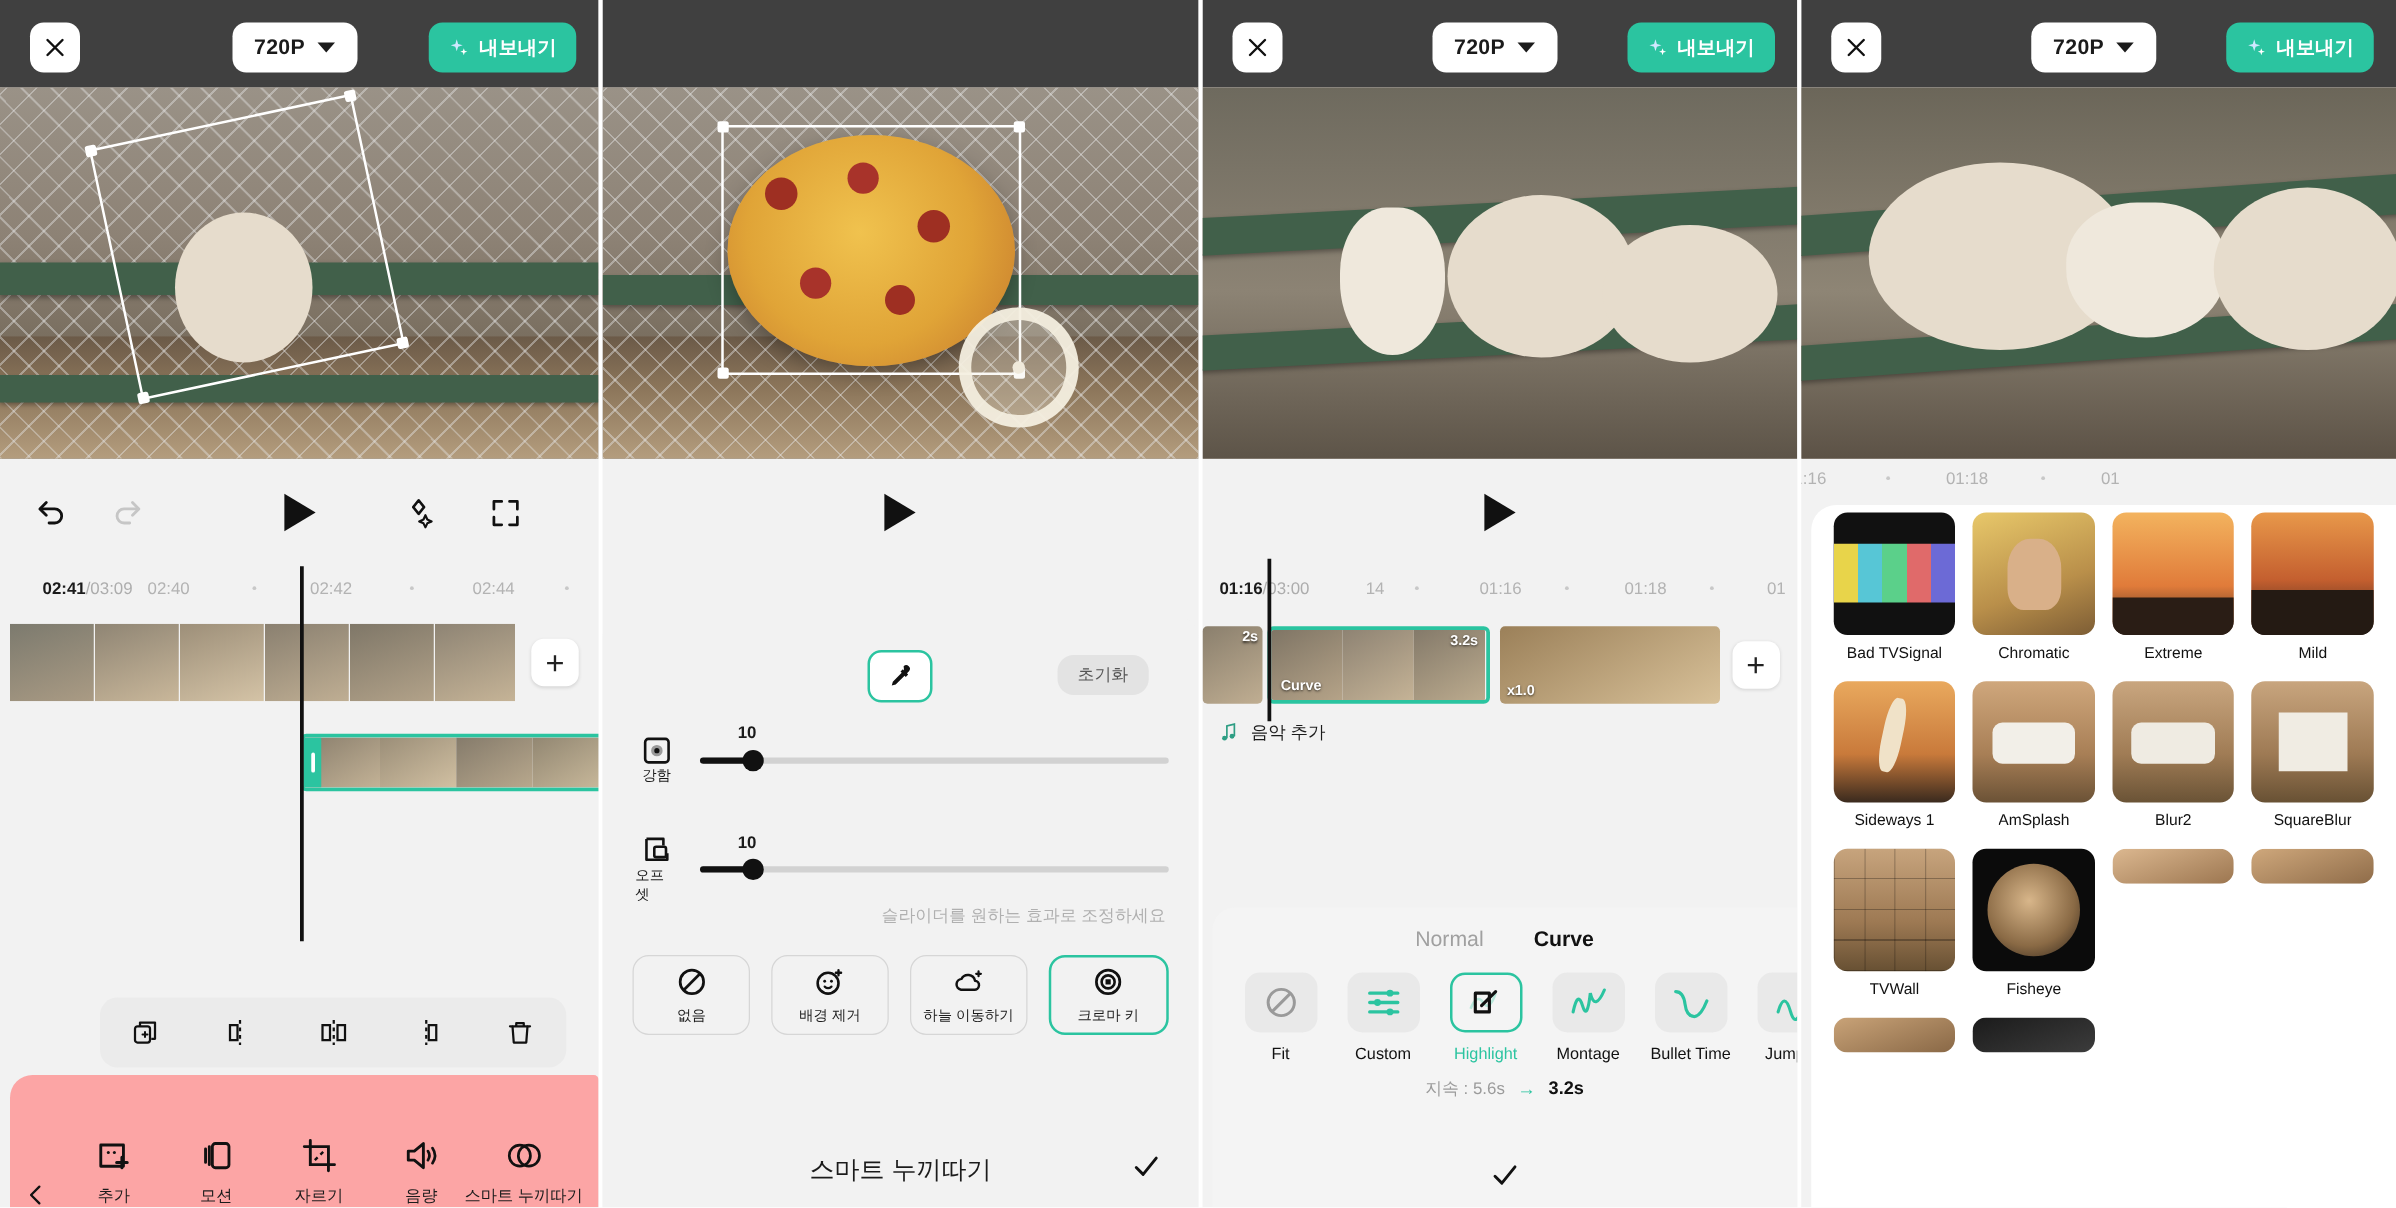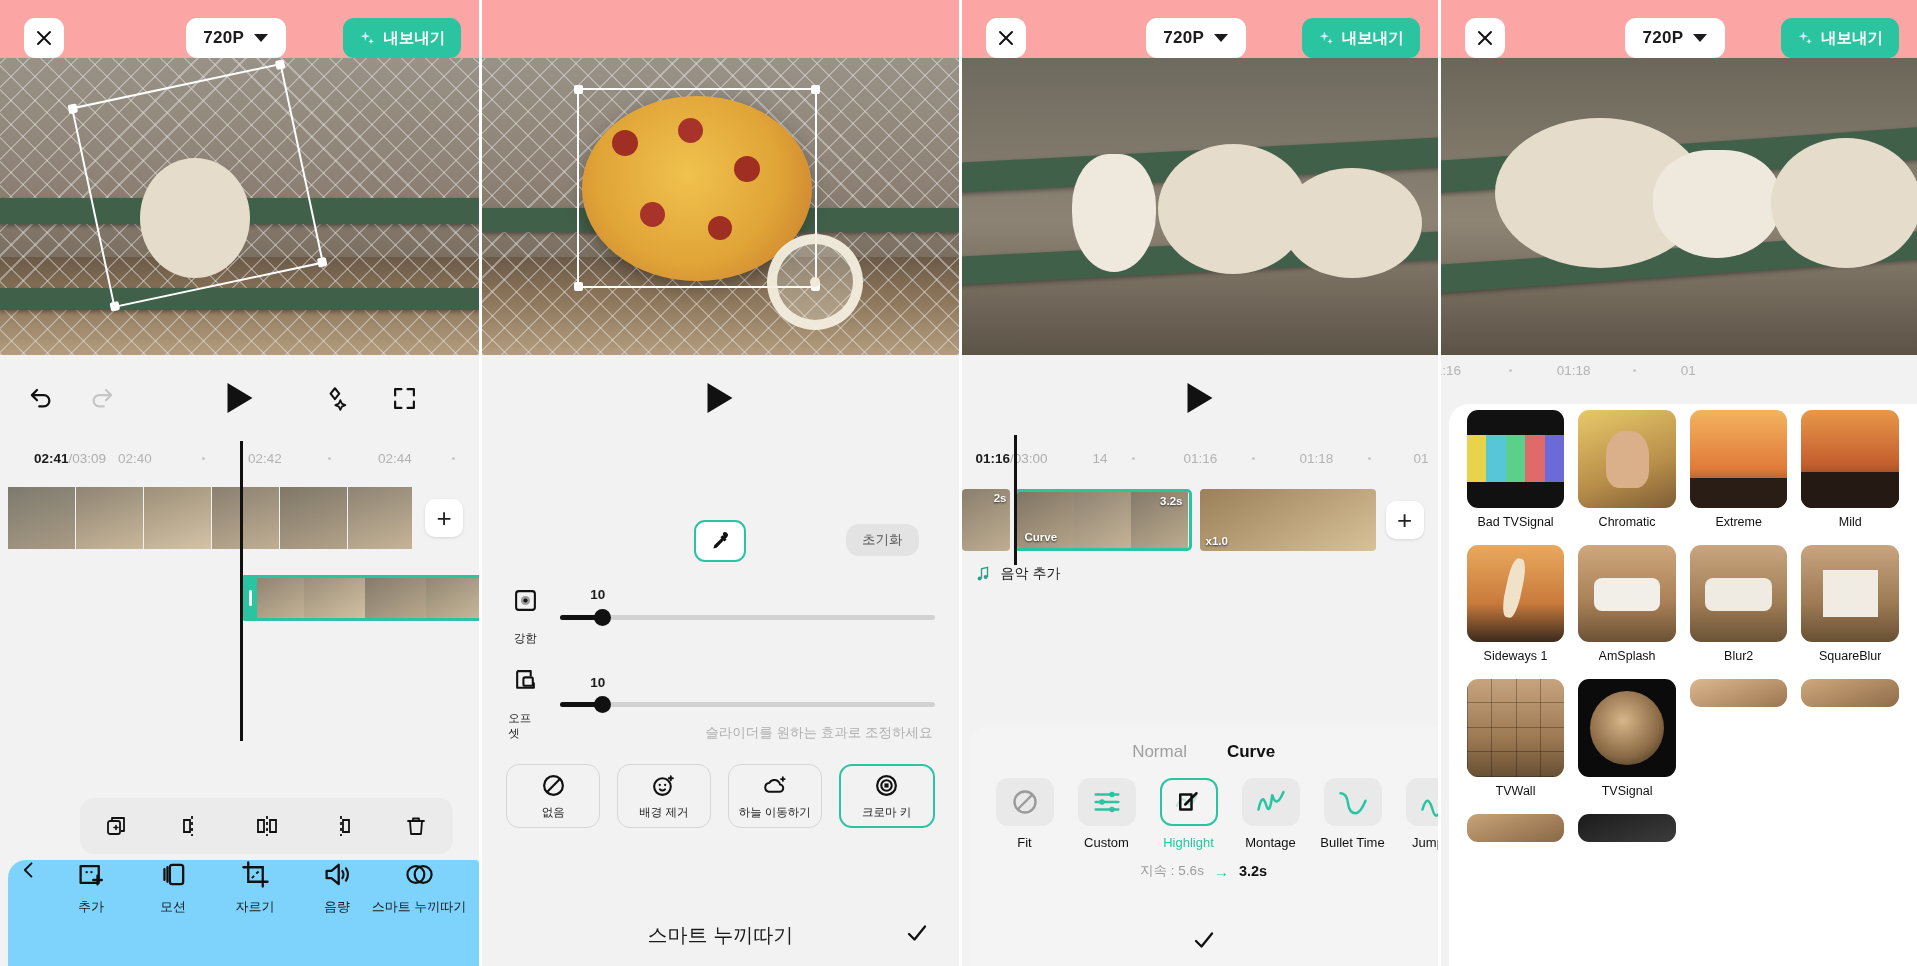--- a/index.html
+++ b/index.html
@@ -14,21 +14,21 @@
     position: relative;
     width: 479.25px; height: 966px;
     background: #f2f2f2;
     overflow: hidden;
     flex: 0 0 479.25px;
   }
   .panel + .panel { border-left: 3px solid #ffffff; }
 
   
   .topbar {
-    height: 58px; background: #fca5a5;
+    height: 70px; background: #404040;
     display: flex; align-items: center; position: relative;
   }
   .close-btn {
     position: absolute; left: 24px; top: 18px;
     width: 40px; height: 40px; border-radius: 11px;
     background: #ffffff; display: flex; align-items: center; justify-content: center;
   }
   .close-btn svg { width: 18px; height: 18px; }
   .res-btn {
     position: absolute; left: 50%; transform: translateX(-54%);
@@ -103,22 +103,22 @@
   .selclip { position:absolute; border:3px solid #2bc4a0; border-radius:5px; overflow:hidden; }
   .clip-grab { position:absolute; top:0; bottom:0; width:14px; background:#2bc4a0;
                display:flex;align-items:center;justify-content:center; }
   .clip-grab i { width:3px;height:16px;background:#fff;border-radius:2px; display:block; }
   .cliplabel { position:absolute; color:#fff; font-size:11.5px; font-weight:bold;
                text-shadow:0 1px 2px rgba(0,0,0,.7); }
 
   
   .toolsheet {
     position:absolute; left:8px; right:0; bottom:0; height:106px;
-    background:#7dd3fc; border-top-left-radius:18px; border-top-right-radius:4px;
-    display:flex; align-items:flex-start;
+    background:#fca5a5; border-top-left-radius:18px; border-top-right-radius:4px;
+    display:flex; align-items:flex-end;
   }
   .back-chev { width:42px; display:flex; align-items:center; justify-content:center; }
   .tools { display:flex; align-items:center; gap:0; flex:1; }
   .tool { width:82px; display:flex; flex-direction:column; align-items:center; gap:9px; }
   .tool svg { width:29px; height:29px; }
   .tool span { font-size:13px; color:#1b1b1b; white-space:nowrap; }
 
   .minitools { position:absolute; left:80px; right:26px; bottom:112px; height:56px;
     background:#ebebeb; border-radius:14px; display:flex; align-items:center;
     justify-content:space-around; }
@@ -126,21 +126,21 @@
 
   
   .sheet2 { position:absolute; left:0; right:0; bottom:0; top:494px;
             background:#f2f2f2; border-top-left-radius:16px; border-top-right-radius:16px; }
   .eyedrop { position:absolute; left:50%; transform:translateX(-50%); top:26px;
              width:52px;height:42px;border-radius:11px;background:#fff;border:2px solid #2bc4a0;
              display:flex;align-items:center;justify-content:center; }
   .resetbtn { position:absolute; right:40px; top:30px; padding:7px 16px; border-radius:13px;
               background:#e3e3e3; font-size:13.5px; color:#555; }
   .slider-row { position:absolute; left:26px; right:24px; display:flex; align-items:center; gap:18px; }
-  .sl-icon { width:34px; display:flex; flex-direction:column; align-items:center; gap:18px; }
+  .sl-icon { width:34px; display:flex; flex-direction:column; align-items:center; gap:0; }
   .sl-icon svg { width:25px;height:25px; }
   .sl-icon span { font-size:11.5px; color:#1b1b1b; }
   .sl-wrap { position:relative; flex:1; height:34px; display:flex; align-items:center; }
   .sl-track { position:absolute; left:0; right:0; height:5px; border-radius:3px; background:#d2d2d2; }
   .sl-fill { position:absolute; left:0; height:5px; border-radius:3px; background:#111; }
   .sl-knob { position:absolute; width:17px;height:17px;border-radius:50%;background:#111; }
   .sl-val { position:absolute; top:-13px; font-size:13.5px; color:#1b1b1b; font-weight:bold; }
   .hint { position:absolute; right:26px; font-size:13.5px; color:#b0b0b0; }
   .chips { position:absolute; left:24px; right:24px; display:flex; gap:17px; }
   .chip { flex:1; height:64px; border-radius:13px; border:1.5px solid #d6d6d6; background:#f2f2f2;
@@ -763,21 +763,21 @@
                         background:repeating-linear-gradient(90deg,rgba(0,0,0,.28) 0 1px,transparent 1px 25%),
                                    repeating-linear-gradient(0deg,rgba(0,0,0,.28) 0 1px,transparent 1px 25%);"></div>
           </div>
           <span>TVWall</span>
         </div>
         <div class="fxcell">
           <div class="fxthumb" style="background:#0b0b0b;">
             <div style="position:absolute;left:12%;top:12%;width:76%;height:76%;border-radius:50%;
                         background:radial-gradient(circle at 45% 40%,#d8b68a,#8a6a45 60%,#2a2018);"></div>
           </div>
-          <span>TVSignal</span>
+          <span>Fisheye</span>
         </div>
 
         <div class="fxcell" style="height:28px;overflow:hidden;">
           <div class="fxthumb" style="background:linear-gradient(160deg,#dcb890,#9c7650);"></div>
         </div>
         <div class="fxcell" style="height:28px;overflow:hidden;">
           <div class="fxthumb" style="background:linear-gradient(160deg,#cfa87c,#8f6c49);"></div>
         </div>
         <div class="fxcell" style="height:28px;overflow:hidden;">
           <div class="fxthumb" style="background:linear-gradient(160deg,#c9a378,#896846);"></div>

